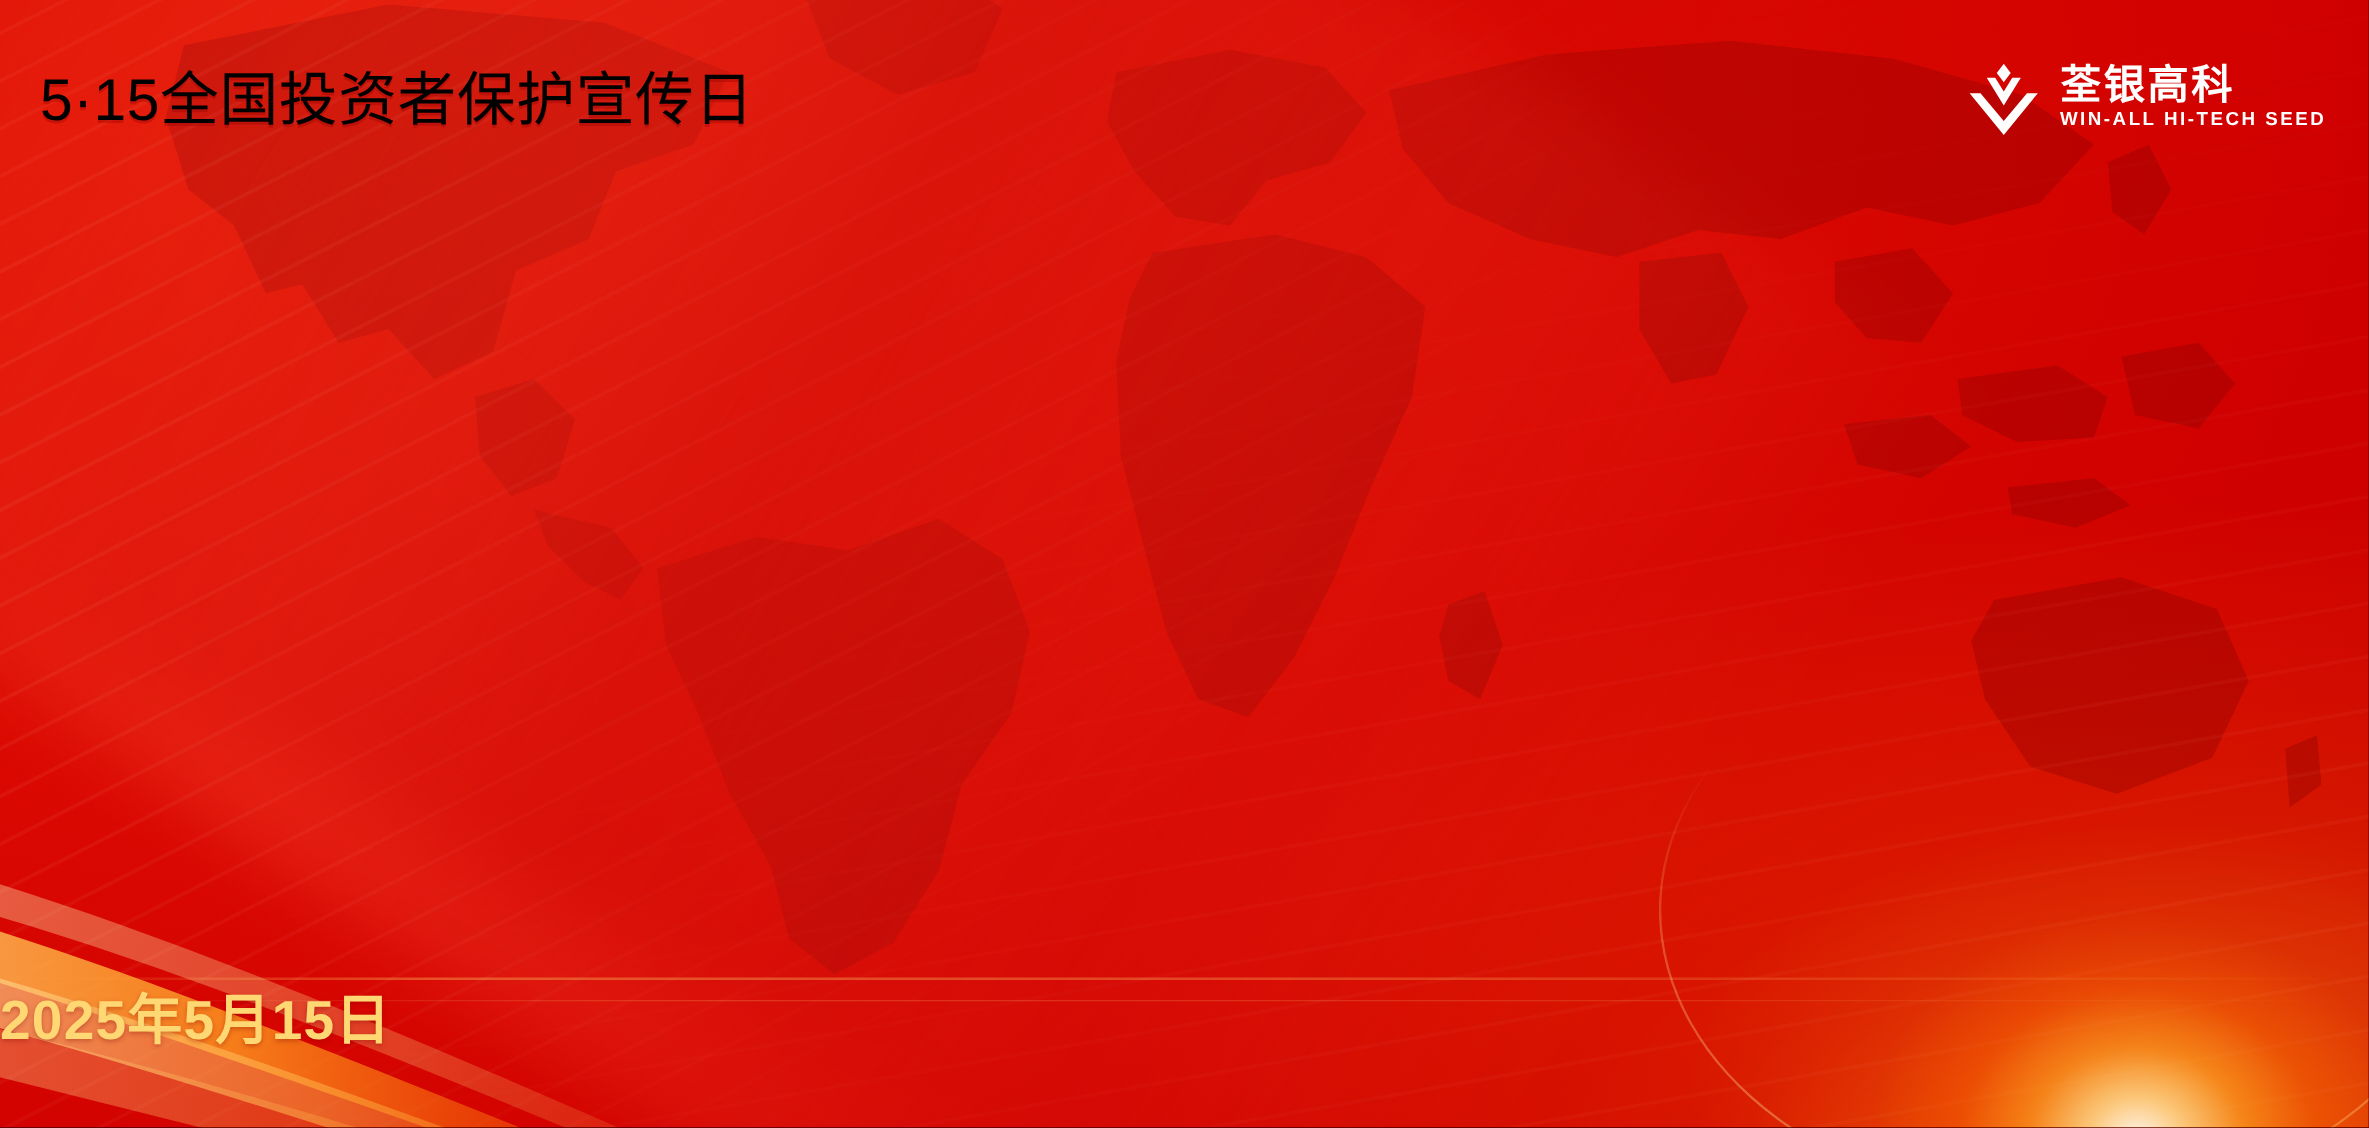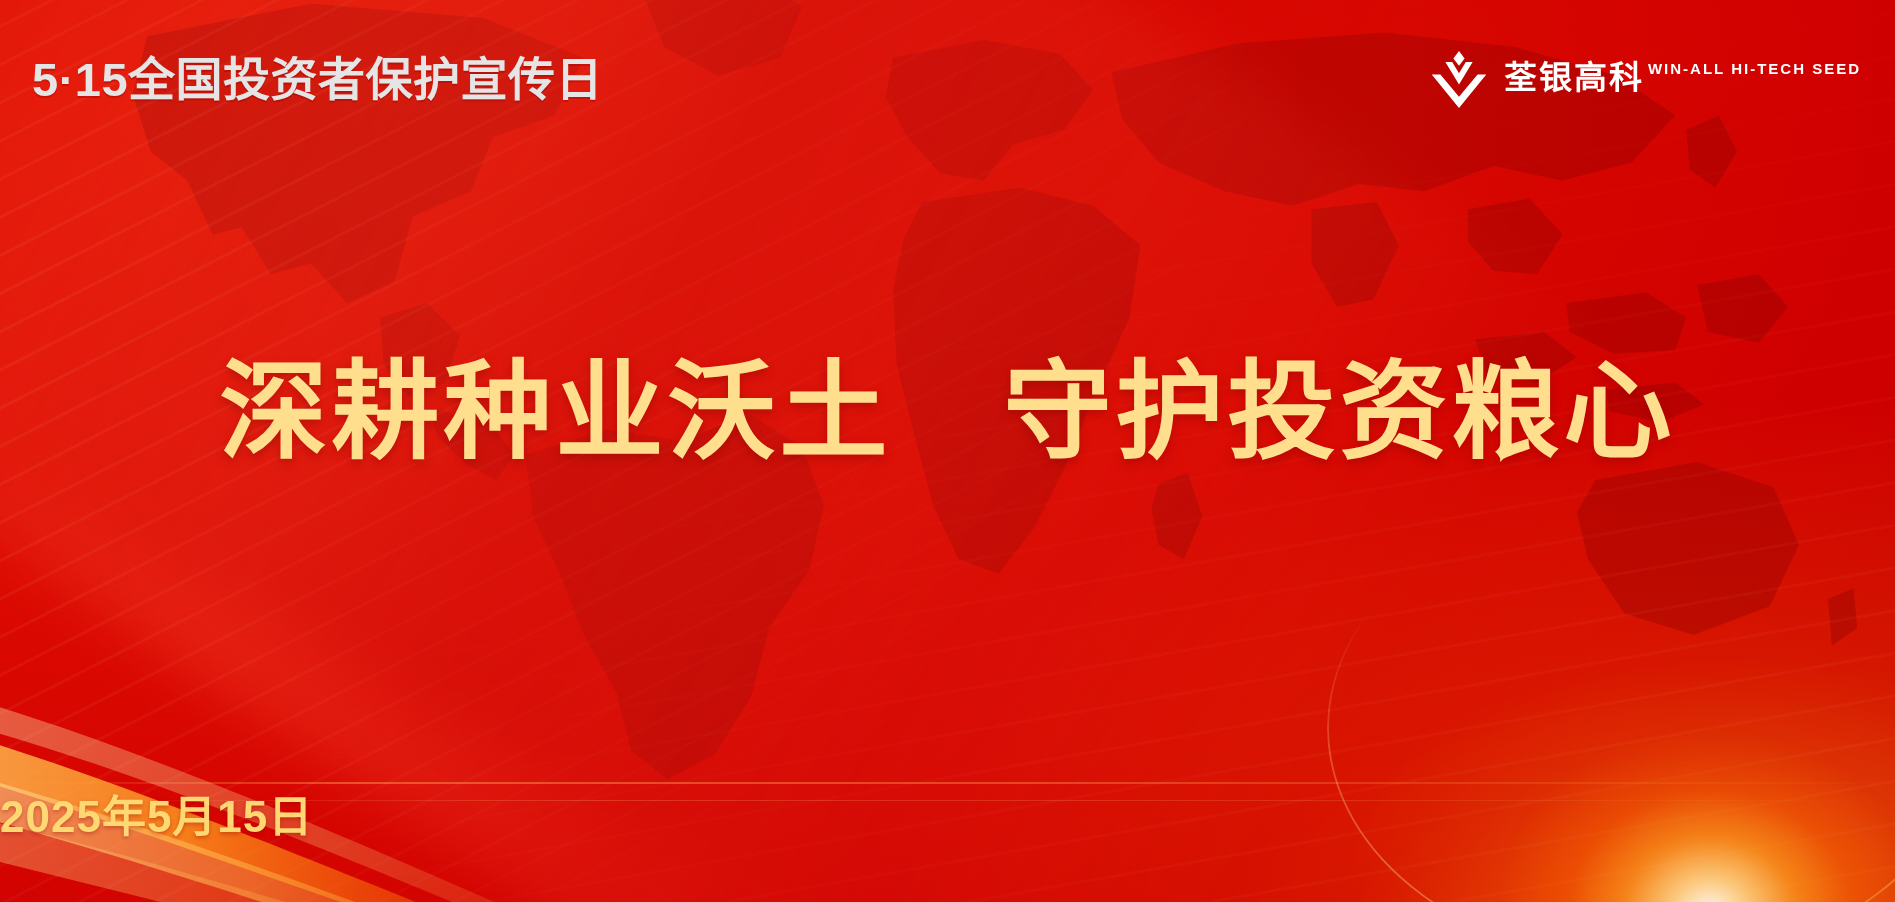--- a/index.html
+++ b/index.html
@@ -229,43 +229,43 @@
     inset: 0;
   }
 
   
   .event-title {
     position: absolute;
     left: 32px;
     top: 56px;
     font-size: 47px;
     line-height: 1;
-    font-weight: 700;
+    font-weight: 400;
     letter-spacing: 0.5px;
-    color: #e5e5e5;
+    color: #000000;
     white-space: nowrap;
     text-shadow: 0 2px 0 rgba(150,0,0,0.35);
   }
 
   
   .logo-block {
     position: absolute;
     right: 34px;
     top: 46px;
     display: flex;
     align-items: center;
     gap: 14px;
   }
   .logo-mark {
     width: 62px;
     height: 62px;
     flex: 0 0 auto;
   }
   .logo-mark svg { width: 100%; height: 100%; display: block; }
-  .logo-text { display: flex; flex-direction: row; gap: 4px; }
+  .logo-text { display: flex; flex-direction: column; gap: 4px; }
   .logo-cn {
     font-size: 33px;
     font-weight: 700;
     line-height: 1;
     color: #ffffff;
     letter-spacing: 2px;
     white-space: nowrap;
   }
   .logo-en {
     font-size: 15px;
@@ -416,18 +416,17 @@
             <polygon points="6,46 20,46 50,82 80,46 94,46 50,100"></polygon>
           </g>
         </svg>
       </span>
       <span class="logo-text">
         <span class="logo-cn">荃银高科</span>
         <span class="logo-en">WIN-ALL HI-TECH SEED</span>
       </span>
     </div>
 
-    <div class="headline">深耕种业沃土　守护投资粮心</div>
 
     <div class="date-line">2025年5月15日</div>
 
   </div>
 </div>
 
 </body></html>

